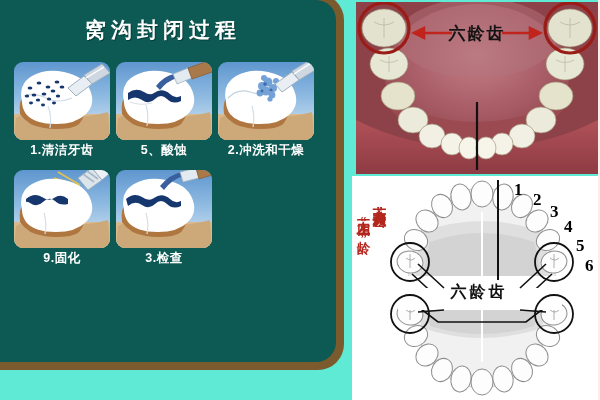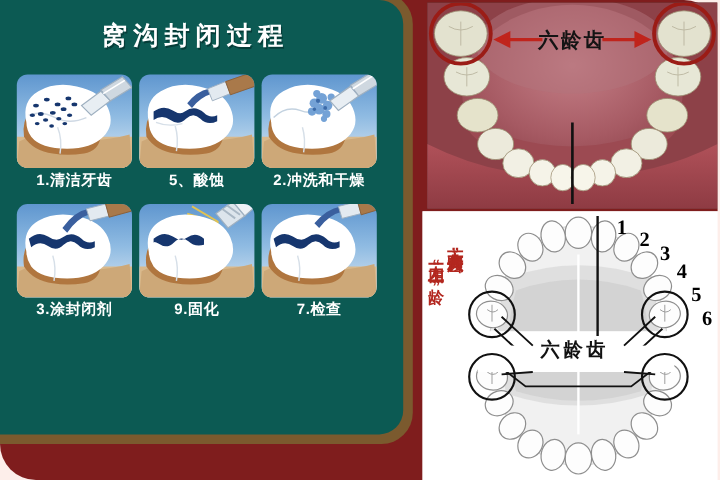--- a/index.html
+++ b/index.html
@@ -1,21 +1,21 @@
 <!DOCTYPE html>
 <html><head>
 <meta charset="utf-8">
 <style>
   html,body{margin:0;padding:0;}
   body{
     width:600px;height:400px;overflow:hidden;
     background:#fdeeea;
     font-family:"Liberation Sans","DejaVu Sans",sans-serif;
   }
-  #stage{position:relative;width:600px;height:400px;background:#7f1d1d;border-radius:30px;}
+  #stage{position:relative;width:600px;height:400px;background:#5eead4;}
 
   
   #left-board{
     position:absolute;left:-6px;top:-6px;width:350px;height:376px;
     background:#7b5a2e;
     border-radius:0 26px 26px 0;
     box-sizing:border-box;
     padding:6px 8px 8px 6px;
   }
   #left-inner{
@@ -197,38 +197,20 @@
               <g>
                 <path d="M57 22 L74 10 L81 18 L64 30 Z" fill="#e8eef3" stroke="#9fb0c0" stroke-width="1"></path>
                 <path d="M74 9 L92 -2 L99 7 L81 18 Z" fill="#cfd8e0" stroke="#9fb0c0" stroke-width="1"></path>
                 <path d="M76 12 L93 1" stroke="#ffffff" stroke-width="1.4"></path>
               </g>
             </svg>
           </div>
           <div class="caption">2.冲洗和干燥</div>
         </div>
 
-        <div class="cell">
-          <div class="pic">
-            <svg width="96" height="78" viewBox="0 0 96 78">
-              <path d="M0 52 L96 52 L96 78 L0 78 Z" fill="#d9b98c"></path>
-              <path d="M2 56 q18 -10 38 -4 q26 6 54 -2 L96 78 L0 78 Z" fill="#cda878"></path>
-              <path d="M6 52 q-2 -14 6 -22 q10 -10 26 -8 q14 2 24 10 q10 8 8 20 q-2 12 -14 14 q-14 2 -26 0 q-16 -2 -24 -14 Z" fill="#b0763f"></path>
-              <path d="M8 40 q-4 -18 10 -26 q14 -8 32 -4 q20 4 26 18 q6 14 -4 24 q-10 10 -30 10 q-22 0 -30 -10 q-4 -6 -4 -12 Z" fill="#ffffff"></path>
-              <path d="M10 29 q8 -7 16 -2 q7 5 12 1 q8 -6 16 1 q5 5 11 2 l0 5 q-8 4 -14 -2 q-6 -6 -12 0 q-6 6 -13 1 q-7 -5 -14 1 Z" fill="#16366e"></path>
-              <path d="M30 43 q3 10 1 21" stroke="#d6dfe8" stroke-width="1.2" fill="none"></path>
-              <g>
-                <path d="M38 20 q10 -14 22 -16 l2 4 q-12 4 -20 16 Z" fill="#3a5f9e"></path>
-                <path d="M58 4 L74 0 L77 10 L61 14 Z" fill="#e3eaf0" stroke="#9fb0c0" stroke-width=".8"></path>
-                <path d="M74 0 L96 -6 L99 5 L77 11 Z" fill="#a9794a" stroke="#8a5f37" stroke-width=".8"></path>
-              </g>
-            </svg>
-          </div>
-          <div class="caption">3.涂封闭剂</div>
-        </div>
 
         <div class="cell">
           <div class="pic">
             <svg width="96" height="78" viewBox="0 0 96 78">
               <path d="M0 52 L96 52 L96 78 L0 78 Z" fill="#d9b98c"></path>
               <path d="M2 56 q18 -10 38 -4 q26 6 54 -2 L96 78 L0 78 Z" fill="#cda878"></path>
               <path d="M6 52 q-2 -14 6 -22 q10 -10 26 -8 q14 2 24 10 q10 8 8 20 q-2 12 -14 14 q-14 2 -26 0 q-16 -2 -24 -14 Z" fill="#b0763f"></path>
               <g stroke="#e8c44a" stroke-width="1.6" opacity=".95">
                 <line x1="66" y1="16" x2="40" y2="8"></line>
                   <line x1="66" y1="17" x2="40" y2="14"></line>
@@ -261,21 +243,21 @@
               <path d="M8 40 q-4 -18 10 -26 q14 -8 32 -4 q20 4 26 18 q6 14 -4 24 q-10 10 -30 10 q-22 0 -30 -10 q-4 -6 -4 -12 Z" fill="#ffffff"></path>
               <path d="M10 29 q8 -7 16 -2 q7 5 12 1 q8 -6 16 1 q5 5 11 2 l0 5 q-8 4 -14 -2 q-6 -6 -12 0 q-6 6 -13 1 q-7 -5 -14 1 Z" fill="#16366e"></path>
               <path d="M30 43 q3 10 1 21" stroke="#d6dfe8" stroke-width="1.2" fill="none"></path>
               <g>
                 <path d="M44 16 q10 -12 22 -14 l2 4 q-12 3 -20 14 Z" fill="#3a5f9e"></path>
                 <path d="M64 2 L80 -2 L83 8 L67 12 Z" fill="#e3eaf0" stroke="#9fb0c0" stroke-width=".8"></path>
                 <path d="M80 -2 L100 -8 L103 3 L83 9 Z" fill="#a9794a" stroke="#8a5f37" stroke-width=".8"></path>
               </g>
             </svg>
           </div>
-          <div class="caption">7.检查</div>
+          <div class="caption">3.检查</div>
         </div>
 
       </div>
     </div>
   </div>
 
   <div id="photo-panel">
     <svg width="242" height="172" viewBox="0 0 242 172">
       <defs>
         <radialGradient id="tongueG" cx="50%" cy="35%" r="70%">

